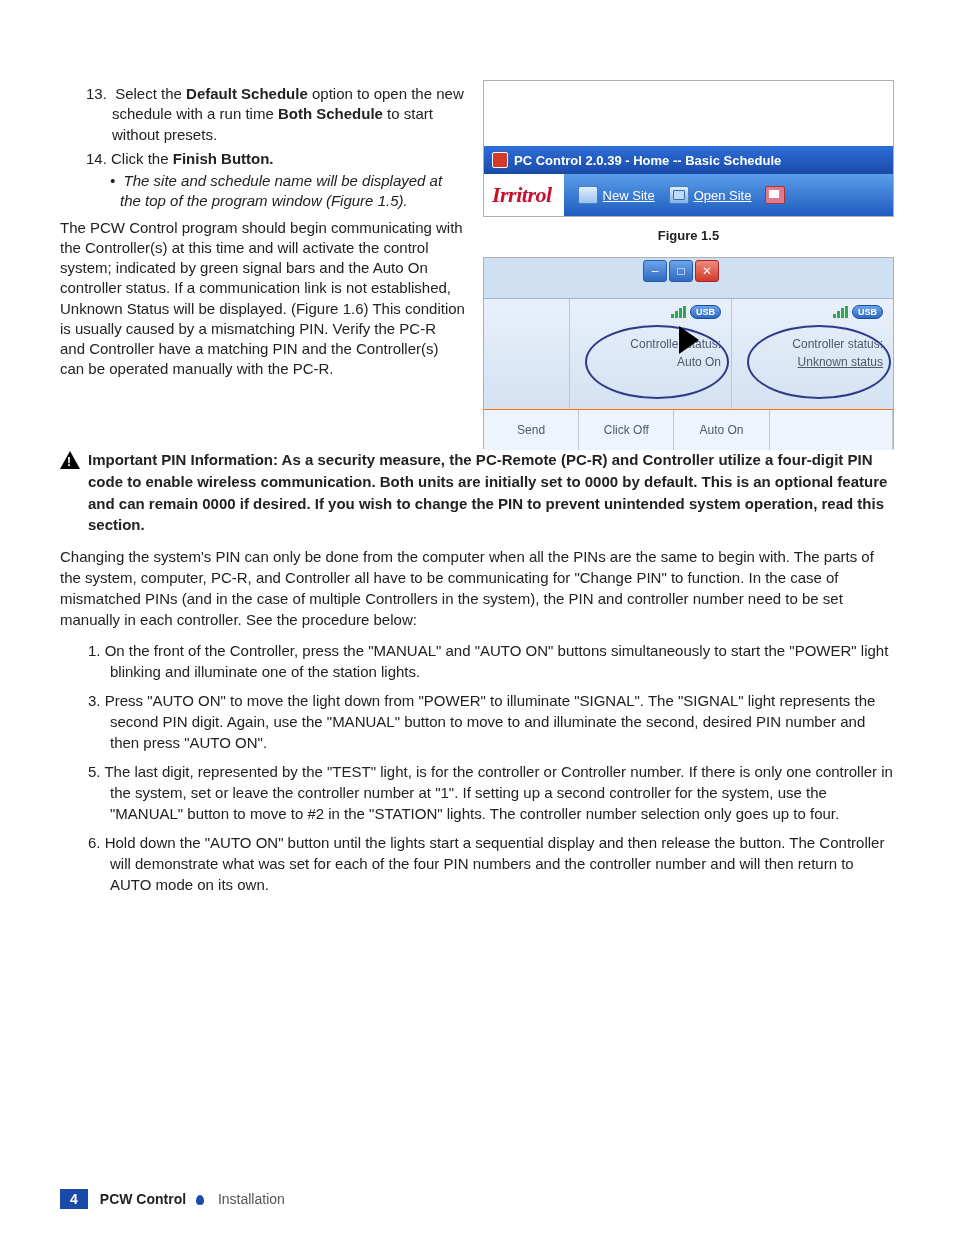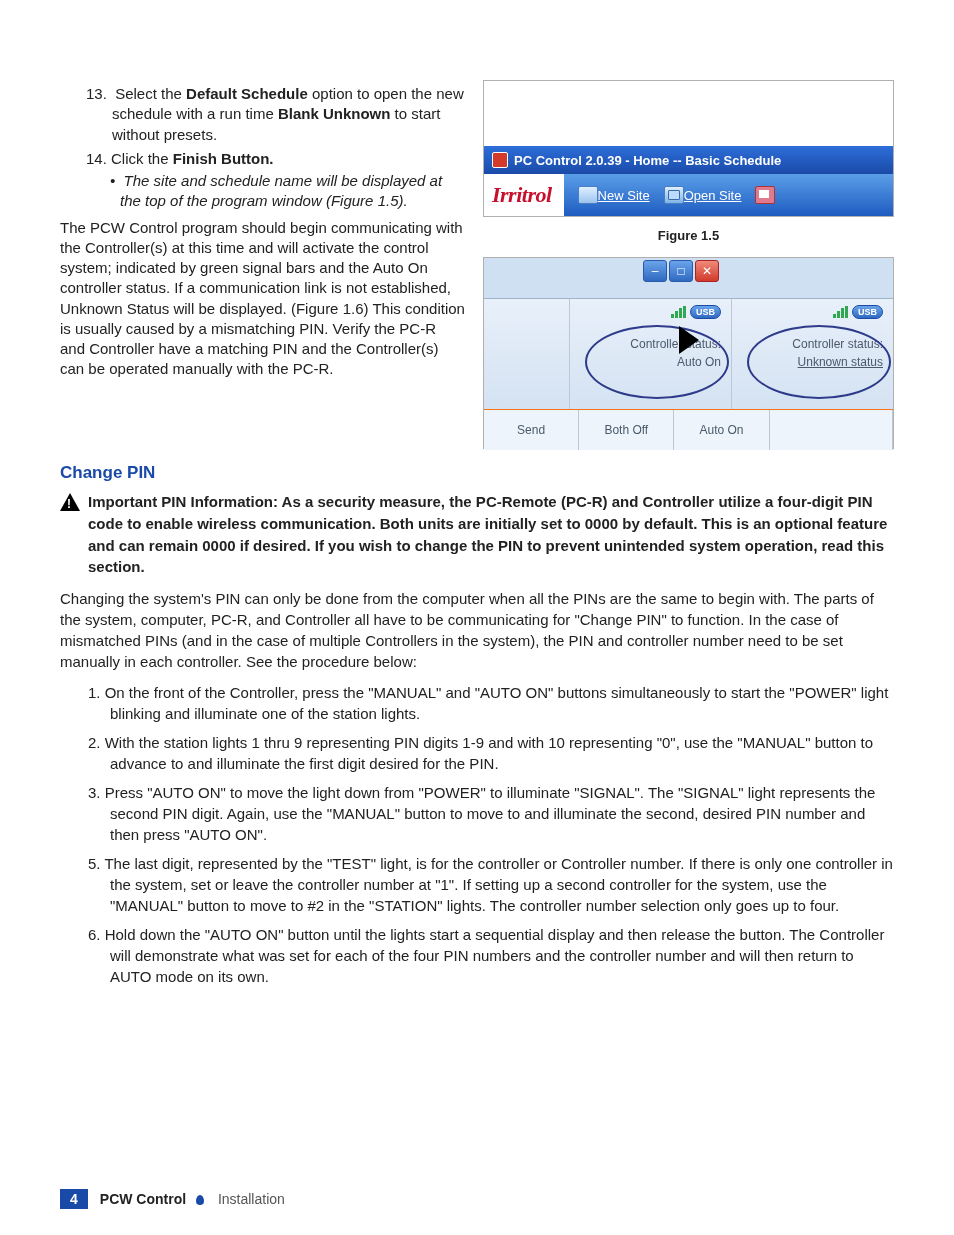--- a/index.html
+++ b/index.html
@@ -86,20 +86,21 @@
     font-family: Georgia, "Times New Roman", serif;
     letter-spacing: -0.5px;
     height: 100%;
     box-sizing: border-box;
     display: flex;
     align-items: center;
   }
   .fig15 .tb-item {
     display: flex;
     align-items: center;
+    gap: 5px;
     text-decoration: underline;
     cursor: pointer;
   }
   .tb-icon {
     width: 18px; height: 16px;
     border-radius: 2px;
   }
   .tb-icon.new { background: linear-gradient(#dfefff,#9cc3ee); border:1px solid #4b7ec2; }
   .tb-icon.open { background: linear-gradient(#dfefff,#7fb3e6); border:1px solid #4b7ec2; position:relative; }
   .tb-icon.open::after{content:"";position:absolute;left:3px;top:3px;width:10px;height:8px;border:1px solid #3a6aa8;border-radius:1px;background:#bcdcff;}
@@ -283,21 +284,21 @@
 </head>
 <body>
 
 <div class="page">
 
   <div class="two-col">
 
     <div class="left-col">
 
       <div class="num-item">
-        13.&nbsp;&nbsp;<span>Select the </span><span class="bold">Default Schedule</span><span> option to open the new schedule with a run time </span><span class="bold">Blank Unknown</span><span> to start without presets.</span>
+        13.&nbsp;&nbsp;<span>Select the </span><span class="bold">Default Schedule</span><span> option to open the new schedule with a run time </span><span class="bold">Both Schedule</span><span> to start without presets.</span>
       </div>
 
       <div class="num-item">
         14.&nbsp;<span>Click the </span><span class="bold">Finish Button.</span>
       </div>
       <div class="sub-bullet">•&nbsp;&nbsp;<span>The site and schedule name will be displayed at the top of the program window (Figure 1.5).</span></div>
 
       <div class="para">The PCW Control program should begin communicating with the Controller(s) at this time and will activate the control system; indicated by green signal bars and the Auto On controller status. If a communication link is not established, Unknown Status will be displayed. (Figure 1.6) This condition is usually caused by a mismatching PIN. Verify the PC-R and Controller have a matching PIN and the Controller(s) can be operated manually with the PC-R.</div>
     </div>
 
@@ -359,42 +360,40 @@
               <span class="usb-badge">USB</span>
             </span>
             <span style="margin-top:14px;">Controller status:</span>
             <span style="text-decoration:underline;">Unknown status</span>
             <span class="balloon"></span>
           </div>
         </div>
         <span class="arrow-right"></span>
         <div class="btn-row">
           <div class="cell">Send</div>
-          <div class="cell">Both Off</div>
+          <div class="cell">Click Off</div>
           <div class="cell">Auto On</div>
           <div class="cell" style="flex:1.3"></div>
         </div>
       </div>
     </div>
   </div>
 
-  <div class="section-h">Change PIN</div>
 
   <div class="warn-row">
     <span class="warn-icon"></span>
     <div class="important-block">
       <span>Important PIN Information:</span><span> As a security measure, the PC-Remote (PC-R) and Controller utilize a four-digit PIN code to enable wireless communication. Both units are initially set to 0000 by default. This is an optional feature and can remain 0000 if desired. If you wish to change the PIN to prevent unintended system operation, read this section.</span>
     </div>
   </div>
 
   <div class="full-text">Changing the system's PIN can only be done from the computer when all the PINs are the same to begin with. The parts of the system, computer, PC-R, and Controller all have to be communicating for "Change PIN" to function. In the case of mismatched PINs (and in the case of multiple Controllers in the system), the PIN and controller number need to be set manually in each controller. See the procedure below:</div>
 
   <div class="pin-steps">
     <div class="step">1. On the front of the Controller, press the "MANUAL" and "AUTO ON" buttons simultaneously to start the "POWER" light blinking and illuminate one of the station lights.</div>
-    <div class="step">2. With the station lights 1 thru 9 representing PIN digits 1-9 and with 10 representing "0", use the "MANUAL" button to advance to and illuminate the first digit desired for the PIN.</div>
     <div class="step">3. Press "AUTO ON" to move the light down from "POWER" to illuminate "SIGNAL". The "SIGNAL" light represents the second PIN digit. Again, use the "MANUAL" button to move to and illuminate the second, desired PIN number and then press "AUTO ON".</div>
     <div class="step">5. The last digit, represented by the "TEST" light, is for the controller or Controller number. If there is only one controller in the system, set or leave the controller number at "1". If setting up a second controller for the system, use the "MANUAL" button to move to #2 in the "STATION" lights. The controller number selection only goes up to four.</div>
     <div class="step">6. Hold down the "AUTO ON" button until the lights start a sequential display and then release the button. The Controller will demonstrate what was set for each of the four PIN numbers and the controller number and will then return to AUTO mode on its own.</div>
   </div>
 
   <div class="page-footer">
     <span class="page-num-badge">4</span>
     <span>
       <span class="footer-strong">PCW Control</span>
       <span class="drop"></span>

